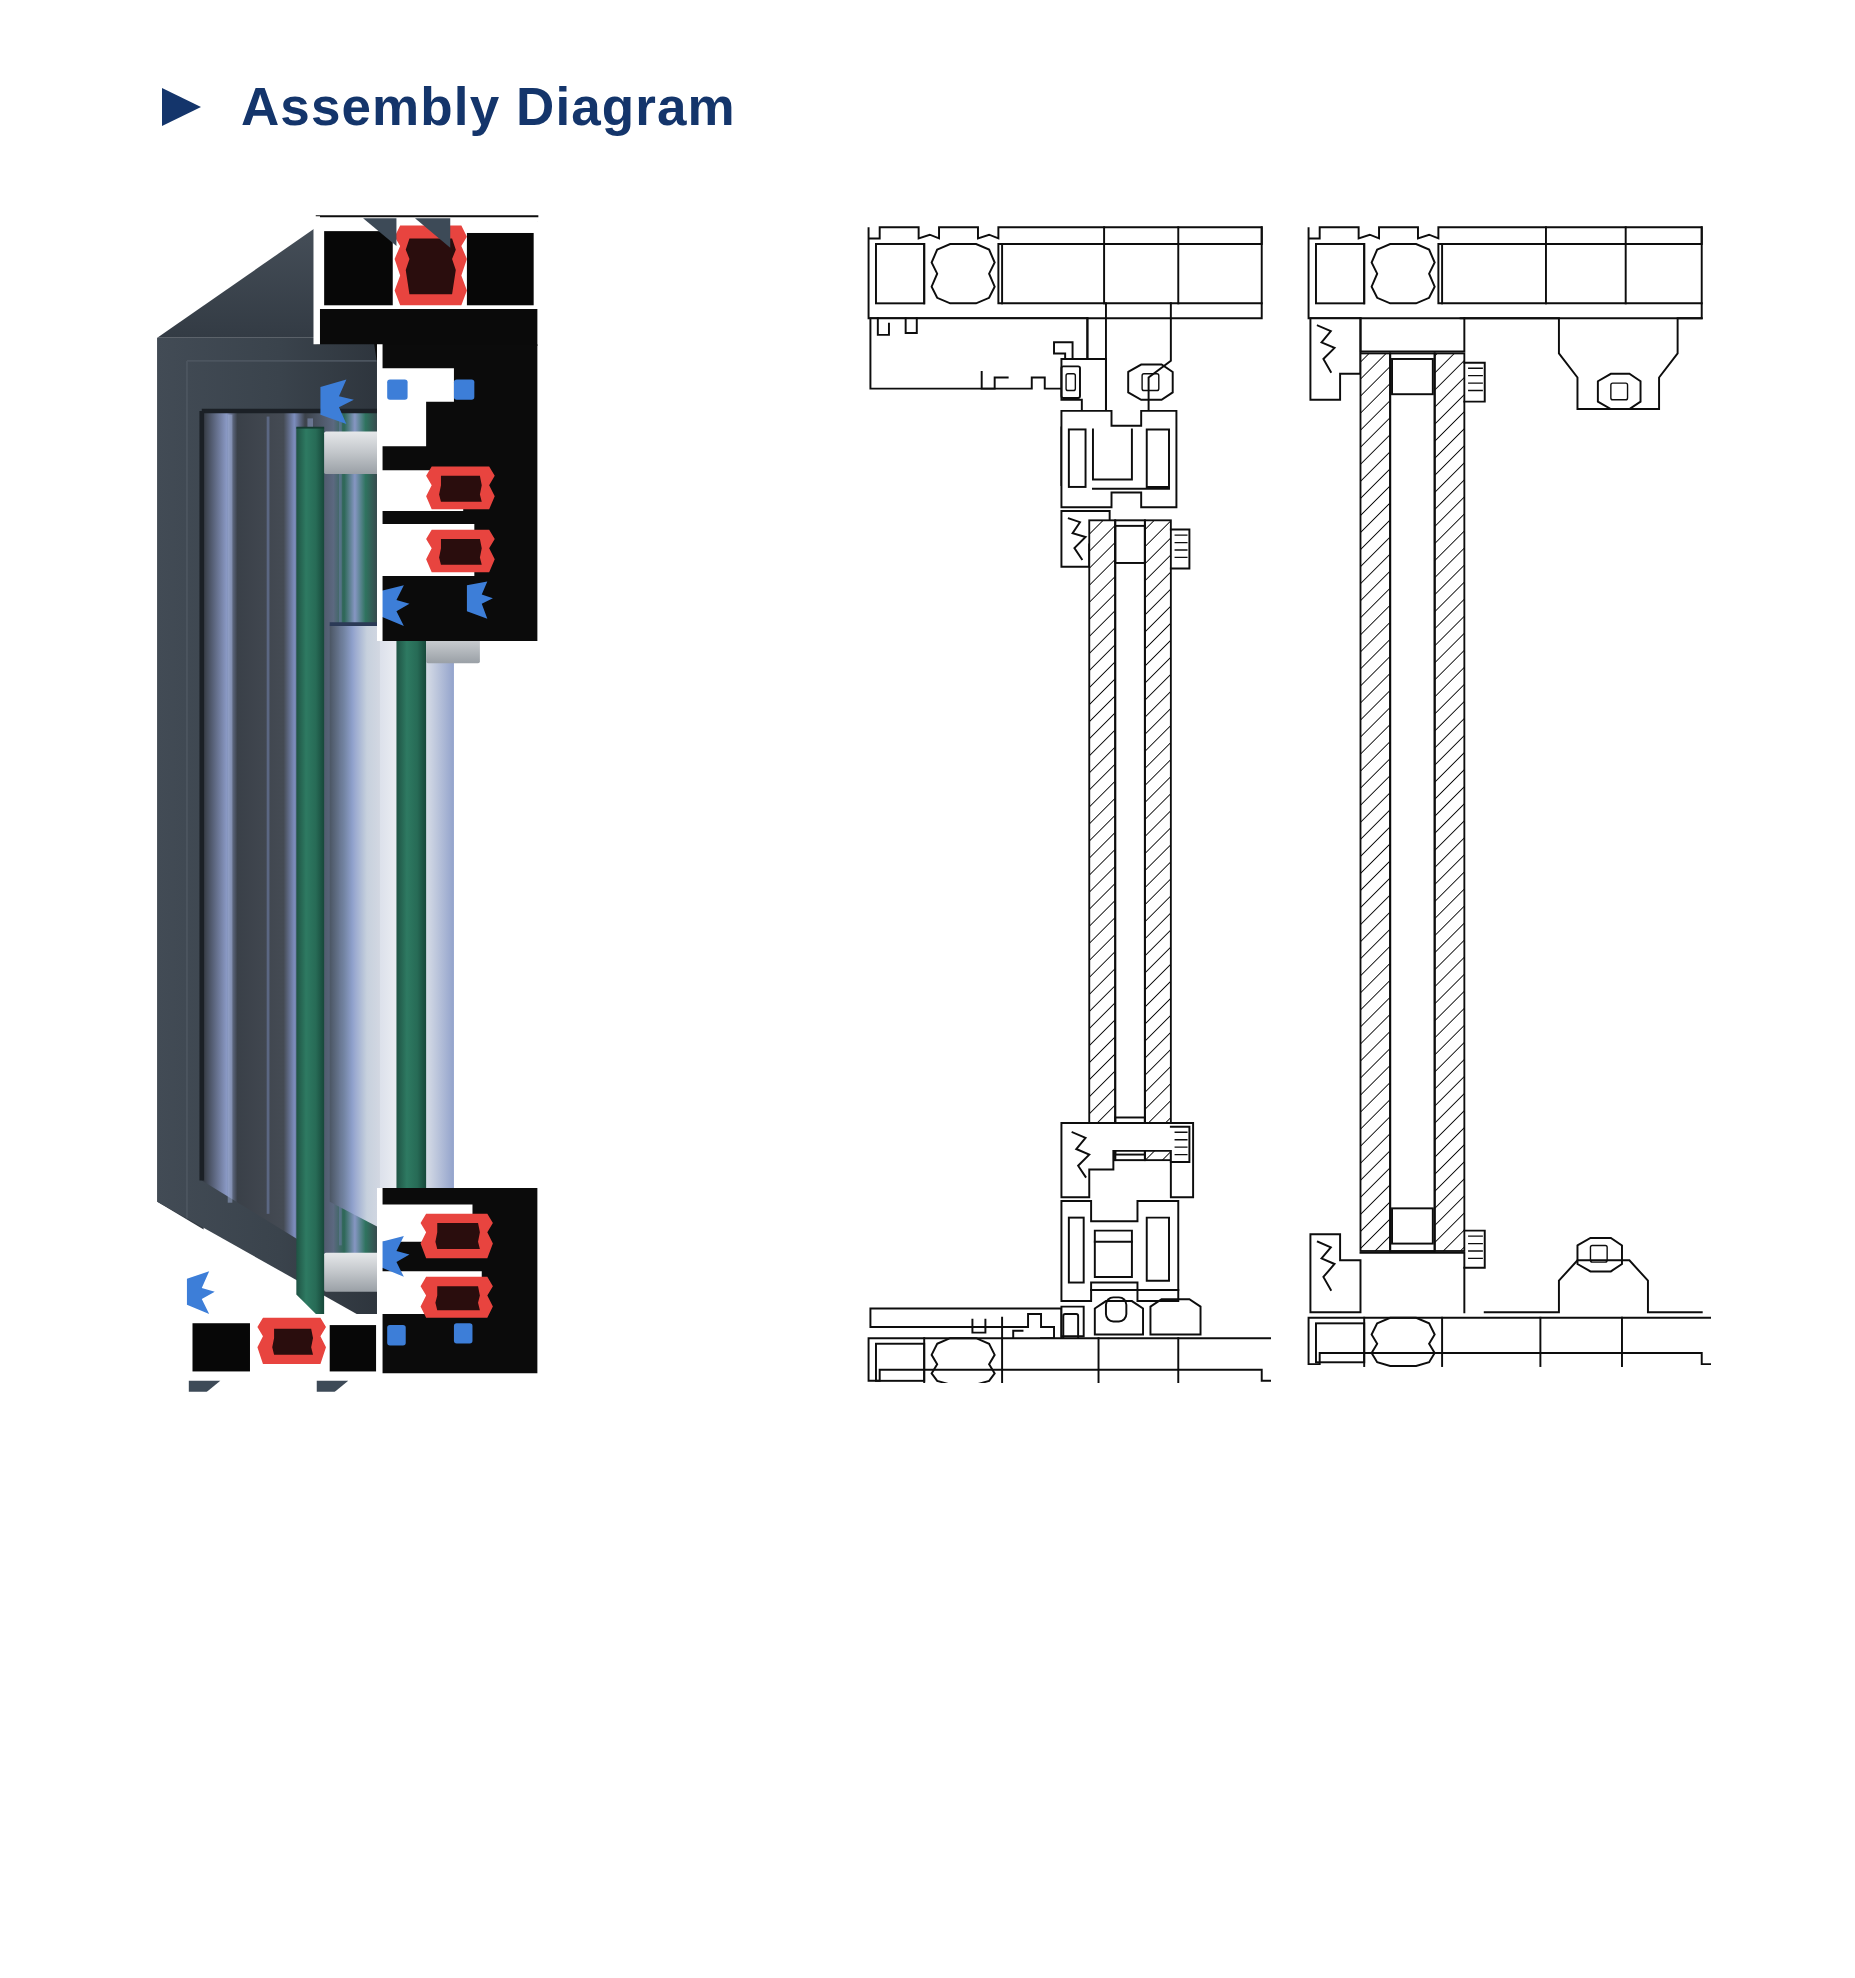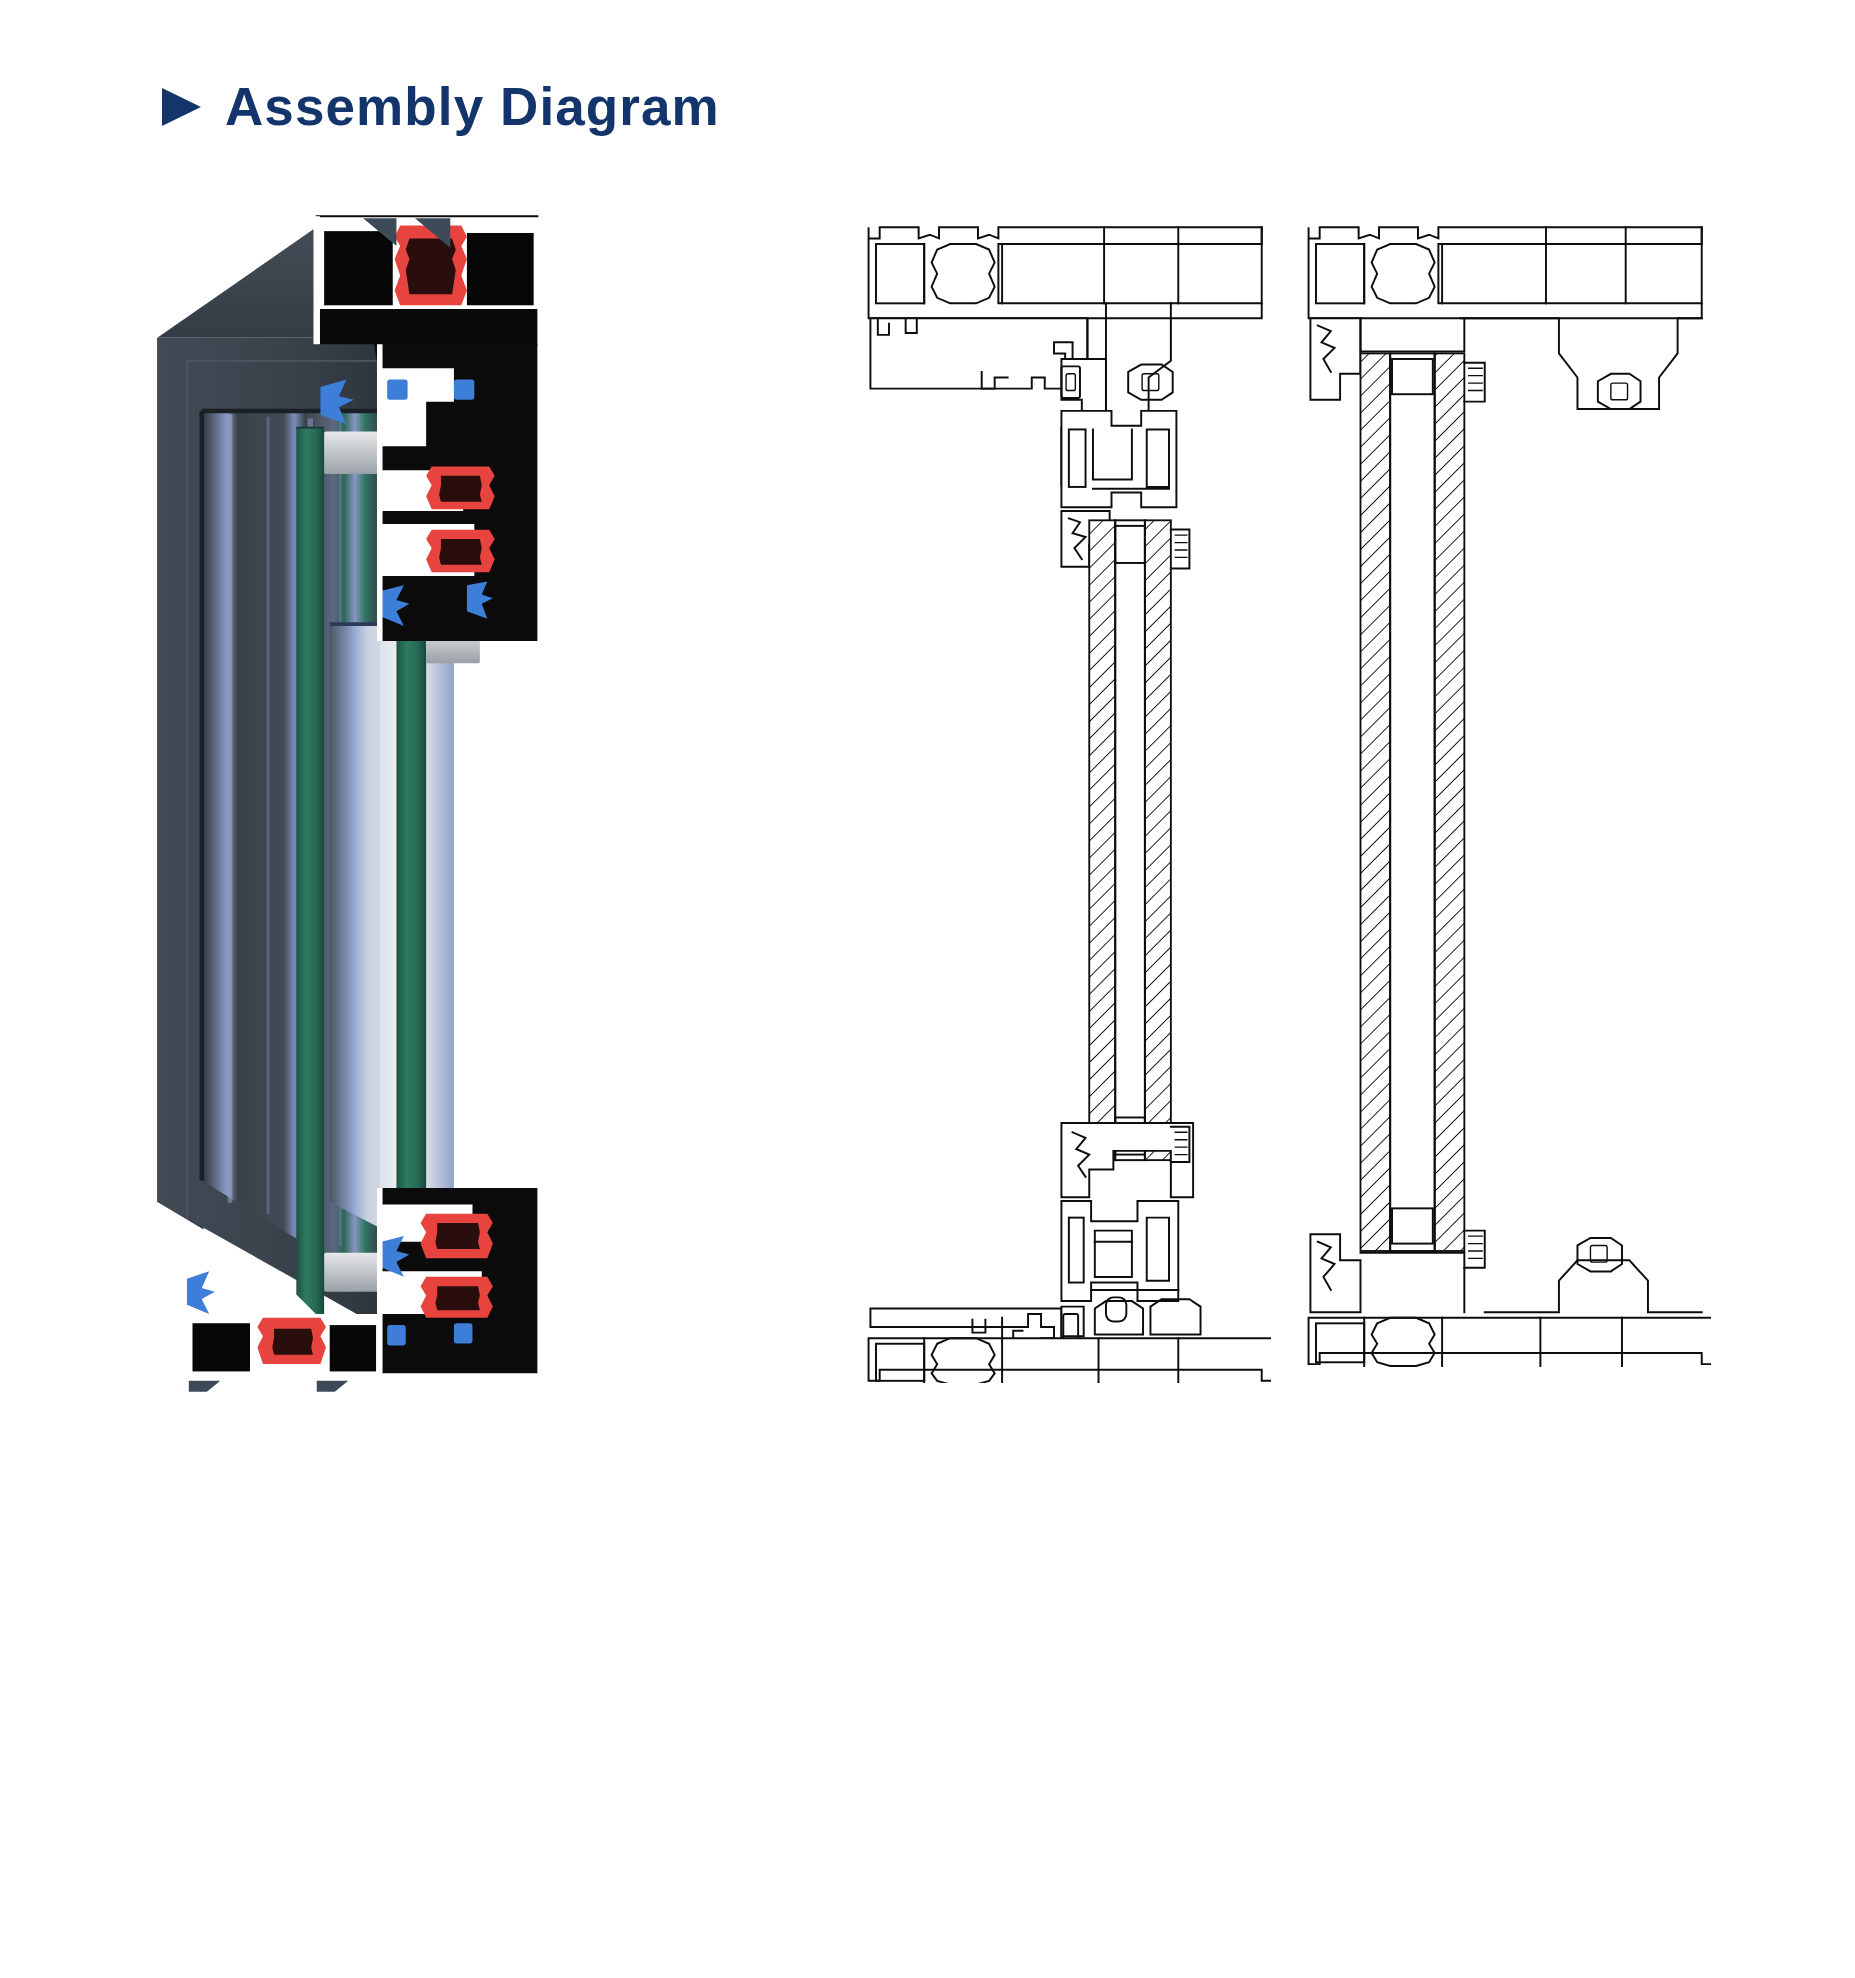--- a/index.html
+++ b/index.html
@@ -37,20 +37,21 @@
     border-bottom: 19.5px solid transparent;
     flex: 0 0 auto;
   }
   #title-text {
     font-size: 53px;
     font-weight: bold;
     color: #14356b;
     letter-spacing: 1.1px;
     line-height: 1;
     white-space: nowrap;
+    margin-left: 16px;
   }
 
   
   #figure-area {
     position: absolute;
     left: 0; top: 186px;
     width: 1855px;
     height: 1793px;
   }
 

